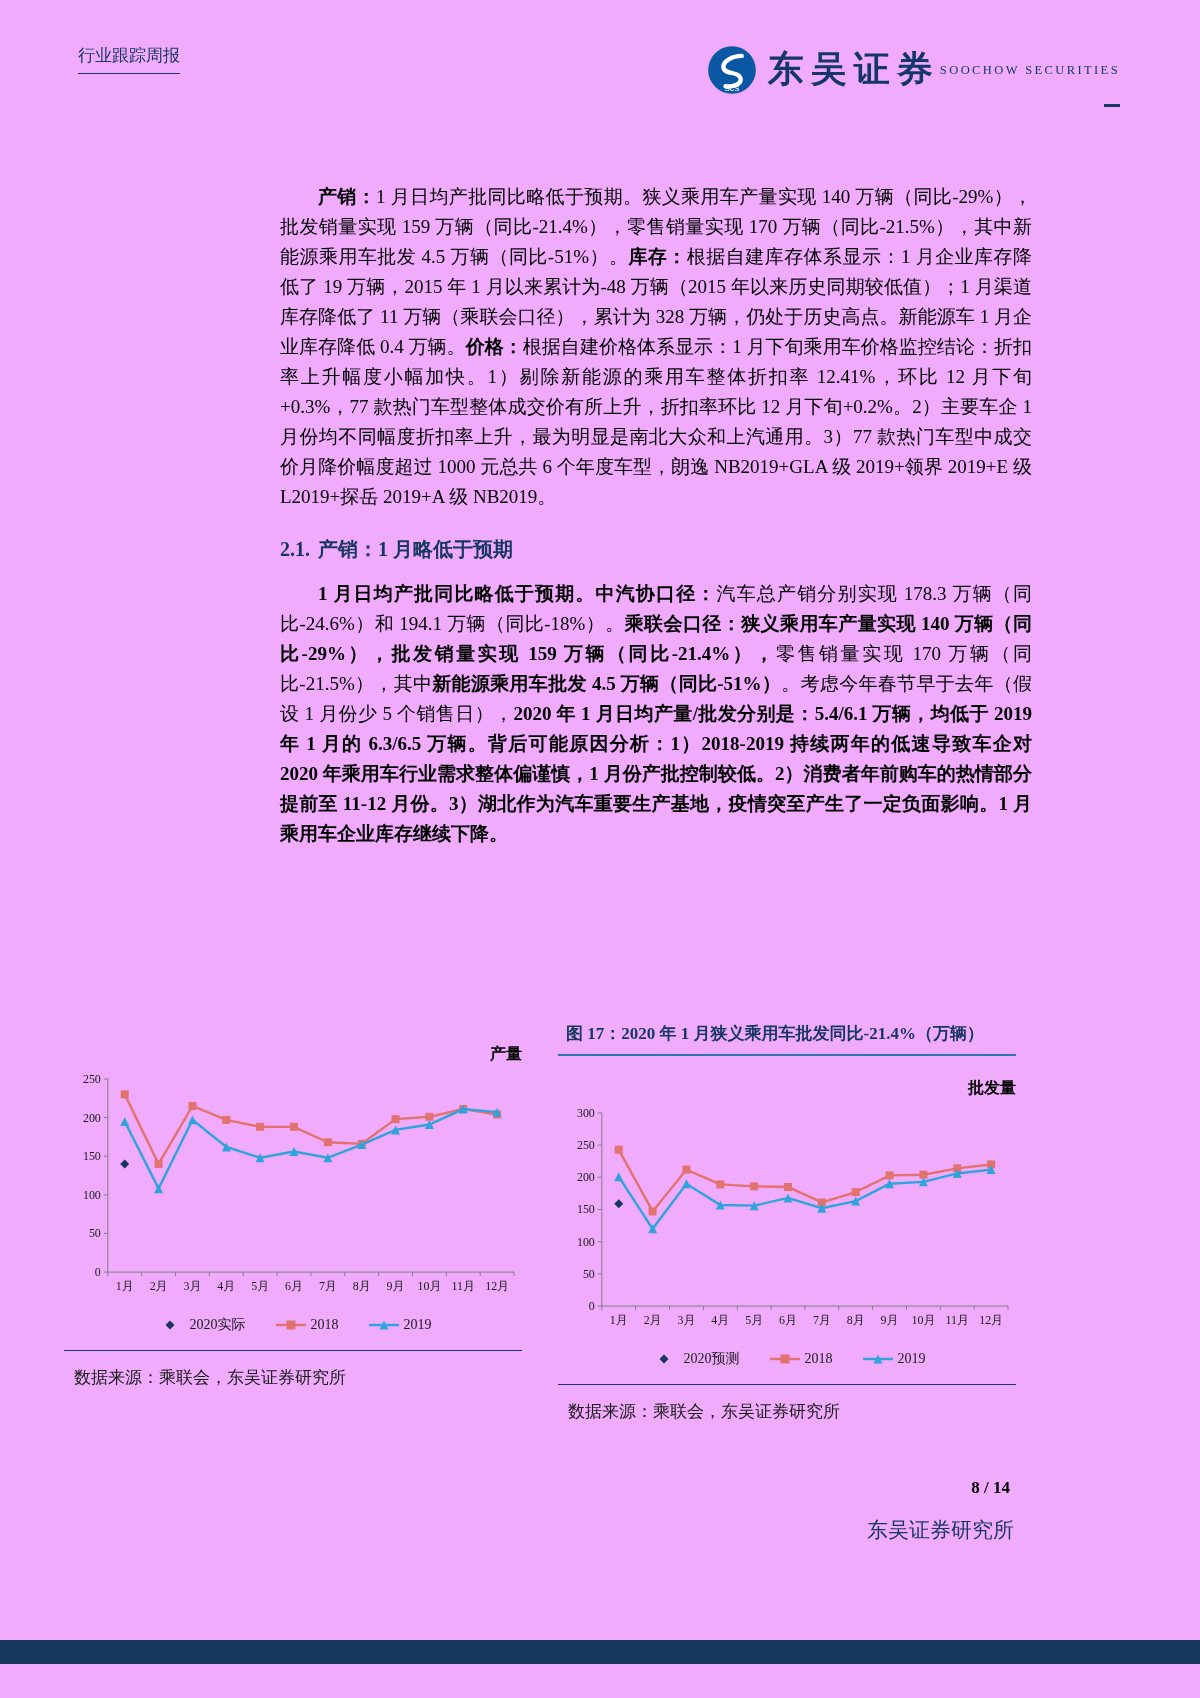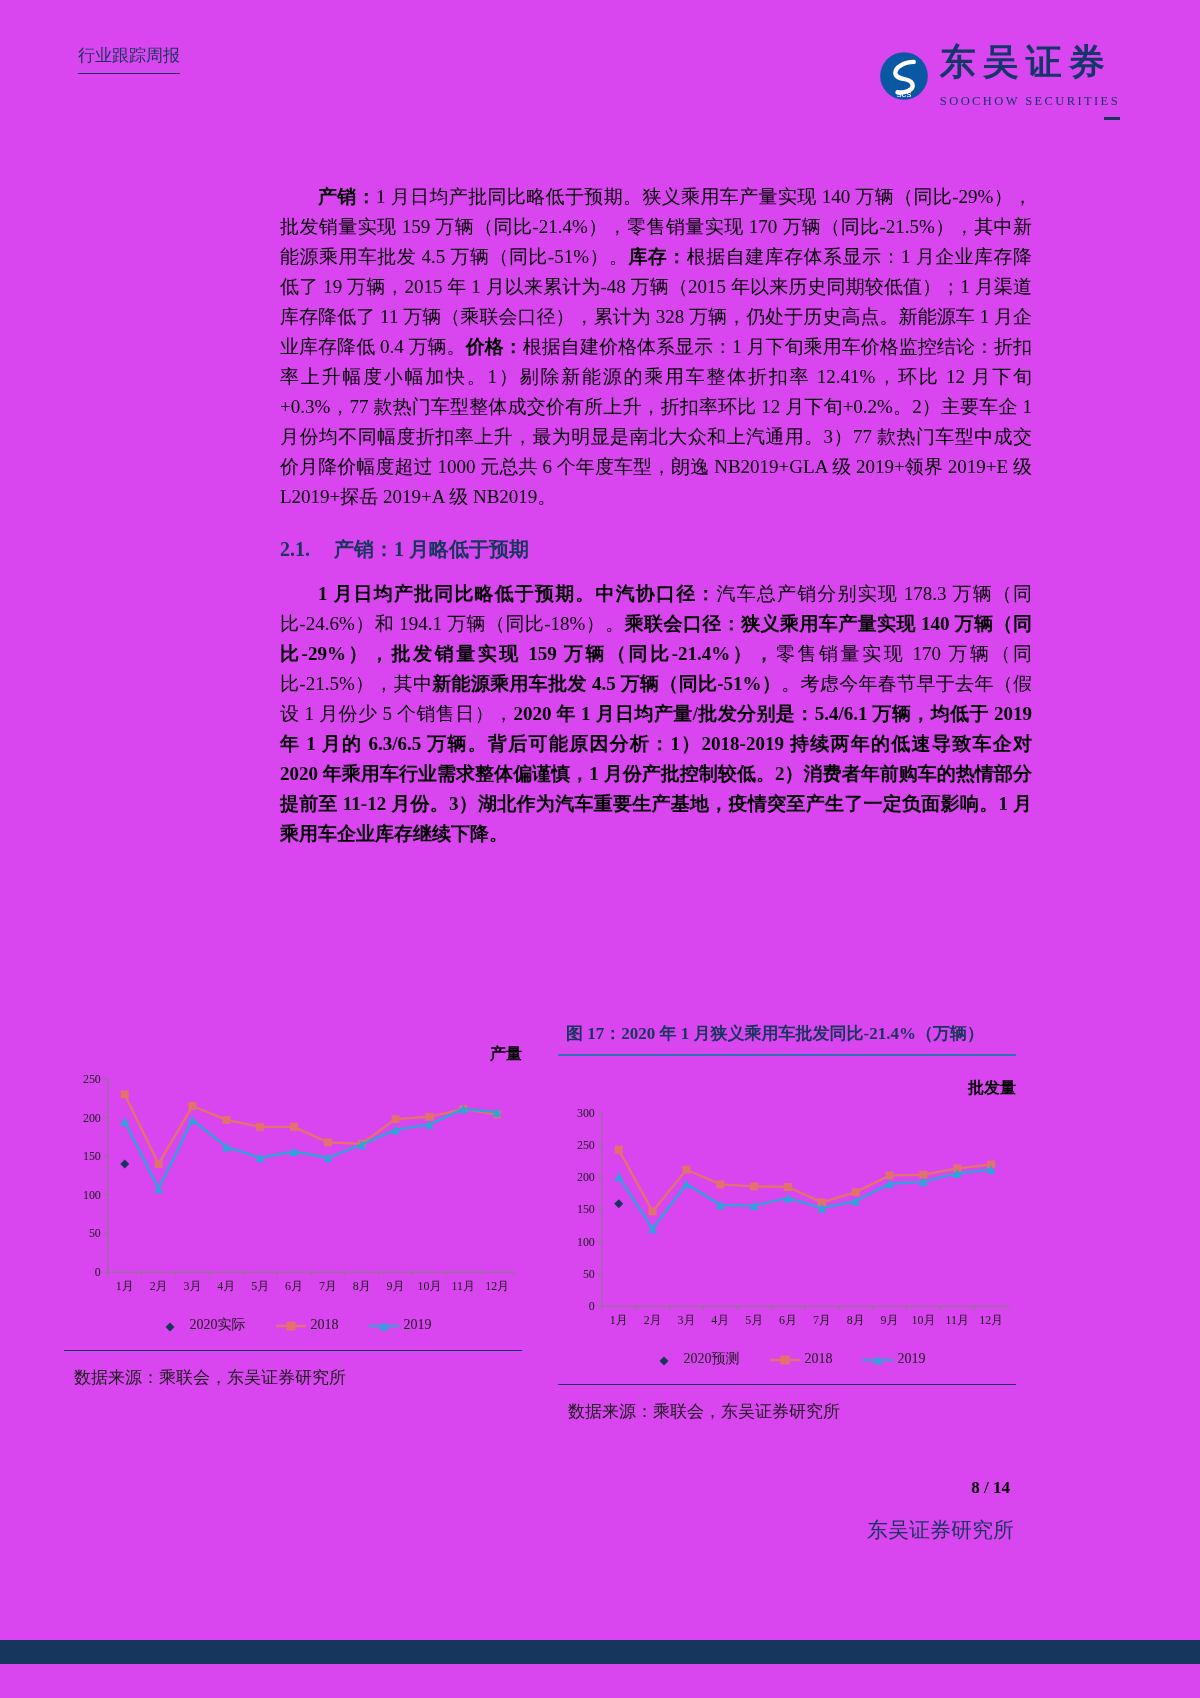--- a/index.html
+++ b/index.html
@@ -1,46 +1,46 @@
 <!DOCTYPE html>
 <html><head>
 <meta charset="utf-8">
 <style>
   html,body { margin:0; padding:0; background:#e8e8e8; }
   .page {
     position:relative; width:1200px; height:1698px; margin:0 auto;
-    background:#d946ef; font-family:"Liberation Serif", serif; overflow:hidden;
+    background:#f0abfc; font-family:"Liberation Serif", serif; overflow:hidden;
   }
   
   .header { position:absolute; top:44px; left:78px; right:80px; display:flex; justify-content:space-between; align-items:flex-start; }
   .header-left { color:#17365d; font-size:17px; padding-bottom:6px; border-bottom:1px solid #17365d; }
   .brand-block { display:flex; flex-direction:column; align-items:flex-end; }
   .logo-row { display:flex; align-items:center; gap:10px; }
   .logo { width:52px; height:52px; display:inline-block; }
-  .brand-text { display:flex; flex-direction:column; align-items:flex-start; }
+  .brand-text { display:flex; flex-direction:row; align-items:flex-start; }
   .brand-cn { font-size:36px; font-weight:bold; color:#14366b; letter-spacing:7px; line-height:1.05; }
   .brand-en { font-size:12.5px; color:#14366b; letter-spacing:2.4px; margin-top:12px; }
   .header-dash { width:16px; height:3px; background:#17365d; margin-top:8px; }
   
   .main { position:absolute; top:182px; left:280px; width:752px; }
   .sec { color:#17365d; font-size:24px; font-weight:bold; margin:0 0 26px 0; }
   .sec .sec-num { margin-right:38px; }
   .subsec { color:#17365d; font-size:20px; font-weight:bold; margin:24px 0 16px 0; }
-  .subsec .sec-num { margin-right:24px; }
+  .subsec .sec-num { margin-right:8px; }
   .para { font-size:19px; line-height:30px; text-align:justify; text-indent:2em; color:#000; margin:0 0 6px 0; }
   .para b { font-weight:bold; }
   
   .figures { position:absolute; top:1022px; left:64px; width:952px; display:flex; gap:36px; }
   .fig { flex:1; min-width:0; }
   .fig-caption { color:#17365d; font-weight:bold; font-size:17px; padding:0 2px 9px 8px; border-bottom:2px solid #2e74b5; }
   .chart-title { text-align:right; font-weight:bold; font-size:16px; color:#000; margin:22px 0 0 30px; }
   .chart { width:100%; }
   .chart svg { display:block; width:100%; }
   .legend { display:flex; justify-content:center; gap:30px; font-size:14px; color:#1a1a1a; align-items:center; margin:2px 0 16px 0; }
-  .legend-item { display:inline-flex; align-items:flex-end; gap:5px; }
+  .legend-item { display:inline-flex; align-items:center; gap:5px; }
   .fig-source { border-top:1px solid #17365d; margin-top:4px; padding:15px 4px 0 10px; font-size:17px; color:#1a1a1a; }
   
   .page-num { position:absolute; right:190px; top:1478px; font-size:17px; font-weight:bold; color:#000; }
   .footer-org { position:absolute; right:186px; top:1516px; font-size:21px; color:#17365d; }
   .disclaimer { position:absolute; left:64px; top:1560px; background:#17365d; color:#fff; font-size:15px; font-weight:bold; padding:10px 28px; letter-spacing:1px; }
   .bottom-bar { position:absolute; left:0; right:0; bottom:34px; height:24px; background:#17365d; }
 </style>
 </head>
 <body>
 

